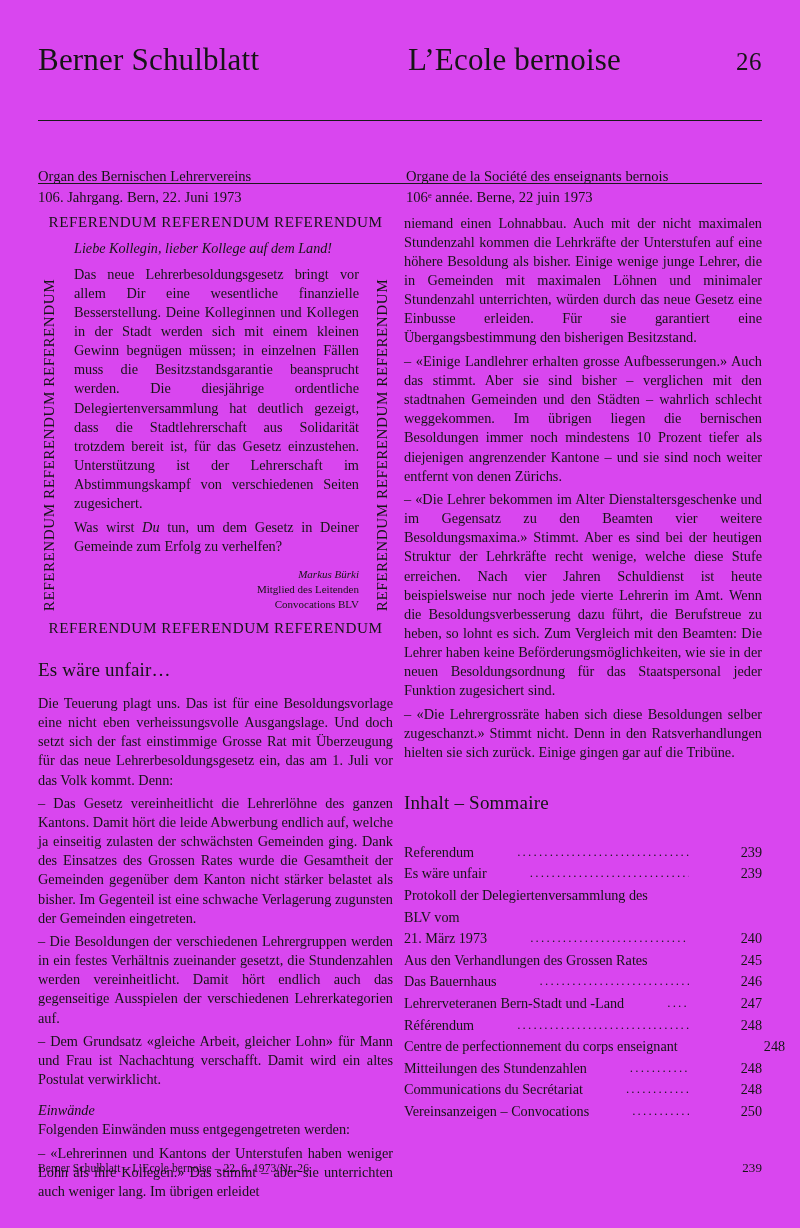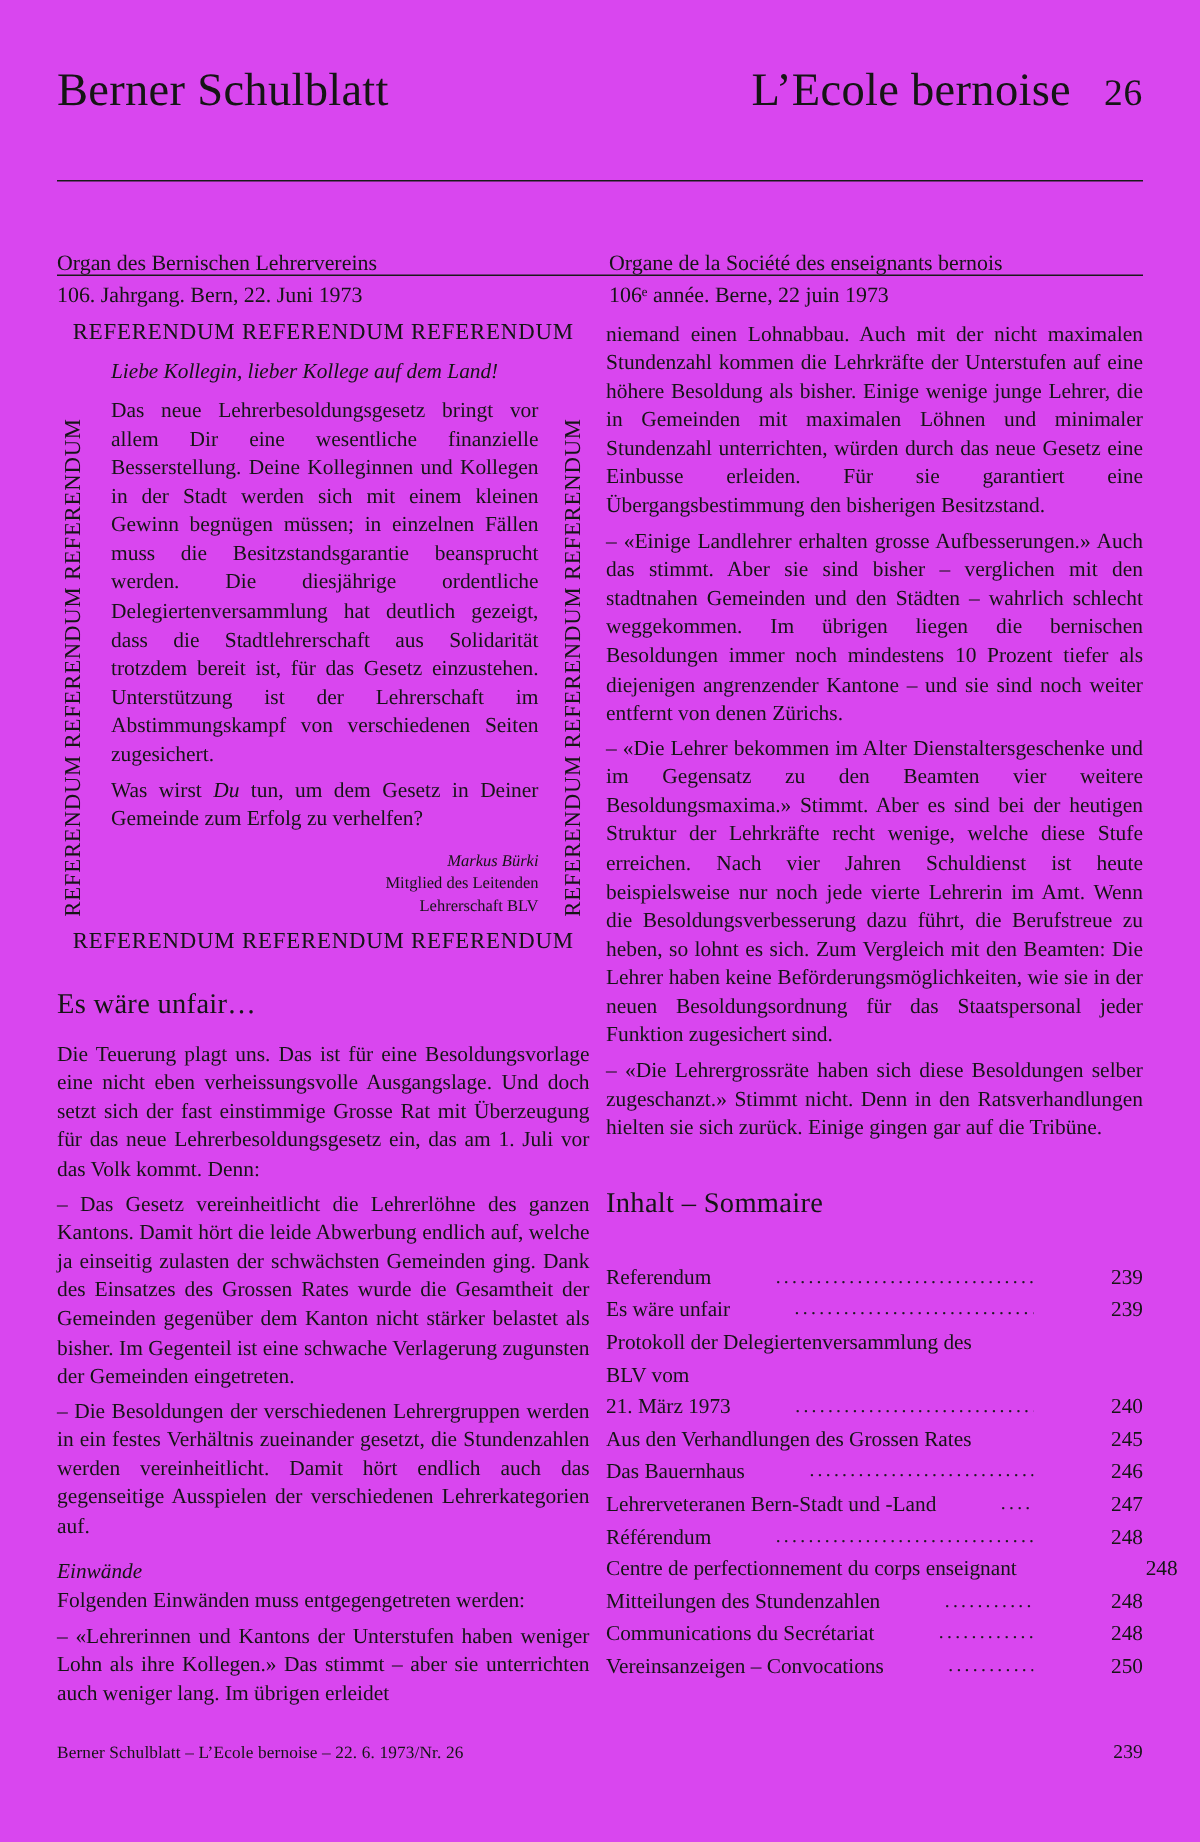--- a/index.html
+++ b/index.html
@@ -31,21 +31,20 @@
     font-size: 31px;
     letter-spacing: 0.2px;
     width: 370px;
     white-space: nowrap;
   }
   .masthead-right {
     font-size: 31px;
     letter-spacing: 0.2px;
     flex: 1;
     white-space: nowrap;
-    text-align: right;
   }
   .masthead-issue {
     font-size: 25px;
     margin-left: 22px;
     letter-spacing: 0.5px;
   }
 
   .rule-top {
     position: absolute;
     left: 38px;
@@ -261,37 +260,38 @@
             <span>REFERENDUM REFERENDUM REFERENDUM</span>
           </div>
 
           <div class="ref-content">
             <p class="ref-lead">Liebe Kollegin, lieber Kollege auf dem Land!</p>
             <p class="body">Das neue Lehrerbesoldungsgesetz bringt vor allem Dir eine wesentliche finanzielle Besserstellung. Deine Kolleginnen und Kollegen in der Stadt werden sich mit einem kleinen Gewinn begnügen müssen; in einzelnen Fällen muss die Besitzstandsgarantie beansprucht werden. Die diesjährige ordentliche Delegiertenversammlung hat deutlich gezeigt, dass die Stadtlehrerschaft aus Solidarität trotzdem bereit ist, für das Gesetz einzustehen. Unterstützung ist der Lehrerschaft im Abstimmungskampf von verschiedenen Seiten zugesichert.</p>
             <p class="body"><span>Was wirst </span><em>Du</em><span> tun, um dem Gesetz in Deiner Gemeinde zum Erfolg zu verhelfen?</span></p>
             <div class="ref-sign">
               <div class="nm">Markus Bürki</div>
               <div>Mitglied des Leitenden</div>
-              <div>Lehrerschaft BLV</div>
+              <div>Convocations BLV</div>
             </div>
           </div>
 
           <div class="ref-side">
             <span>REFERENDUM REFERENDUM REFERENDUM</span>
           </div>
         </div>
 
         <div class="ref-band bottom">REFERENDUM  REFERENDUM  REFERENDUM</div>
       </div>
 
       <h2 class="sect">Es wäre unfair…</h2>
 
       <p class="body">Die Teuerung plagt uns. Das ist für eine Besoldungsvorlage eine nicht eben verheissungsvolle Ausgangslage. Und doch setzt sich der fast einstimmige Grosse Rat mit Überzeugung für das neue Lehrerbesoldungsgesetz ein, das am 1. Juli vor das Volk kommt. Denn:</p>
       <p class="body">– Das Gesetz vereinheitlicht die Lehrerlöhne des ganzen Kantons. Damit hört die leide Abwerbung endlich auf, welche ja einseitig zulasten der schwächsten Gemeinden ging. Dank des Einsatzes des Grossen Rates wurde die Gesamtheit der Gemeinden gegenüber dem Kanton nicht stärker belastet als bisher. Im Gegenteil ist eine schwache Verlagerung zugunsten der Gemeinden eingetreten.</p>
       <p class="body">– Die Besoldungen der verschiedenen Lehrergruppen werden in ein festes Verhältnis zueinander gesetzt, die Stundenzahlen werden vereinheitlicht. Damit hört endlich auch das gegenseitige Ausspielen der verschiedenen Lehrerkategorien auf.</p>
+      <p class="body">– Dem Grundsatz «gleiche Arbeit, gleicher Lohn» für Mann und Frau ist Nachachtung verschafft. Damit wird ein altes Postulat verwirklicht.</p>
 
       <div class="sub-italic">Einwände</div>
       <p class="body">Folgenden Einwänden muss entgegengetreten werden:</p>
       <p class="body">– «Lehrerinnen und Kantons der Unterstufen haben weniger Lohn als ihre Kollegen.» Das stimmt – aber sie unterrichten auch weniger lang. Im übrigen erleidet</p>
 
     </div>
 
     <div class="col right">
 
       <p class="body">niemand einen Lohnabbau. Auch mit der nicht maximalen Stundenzahl kommen die Lehrkräfte der Unterstufen auf eine höhere Besoldung als bisher. Einige wenige junge Lehrer, die in Gemeinden mit maximalen Löhnen und minimaler Stundenzahl unterrichten, würden durch das neue Gesetz eine Einbusse erleiden. Für sie garantiert eine Übergangsbestimmung den bisherigen Besitzstand.</p>

